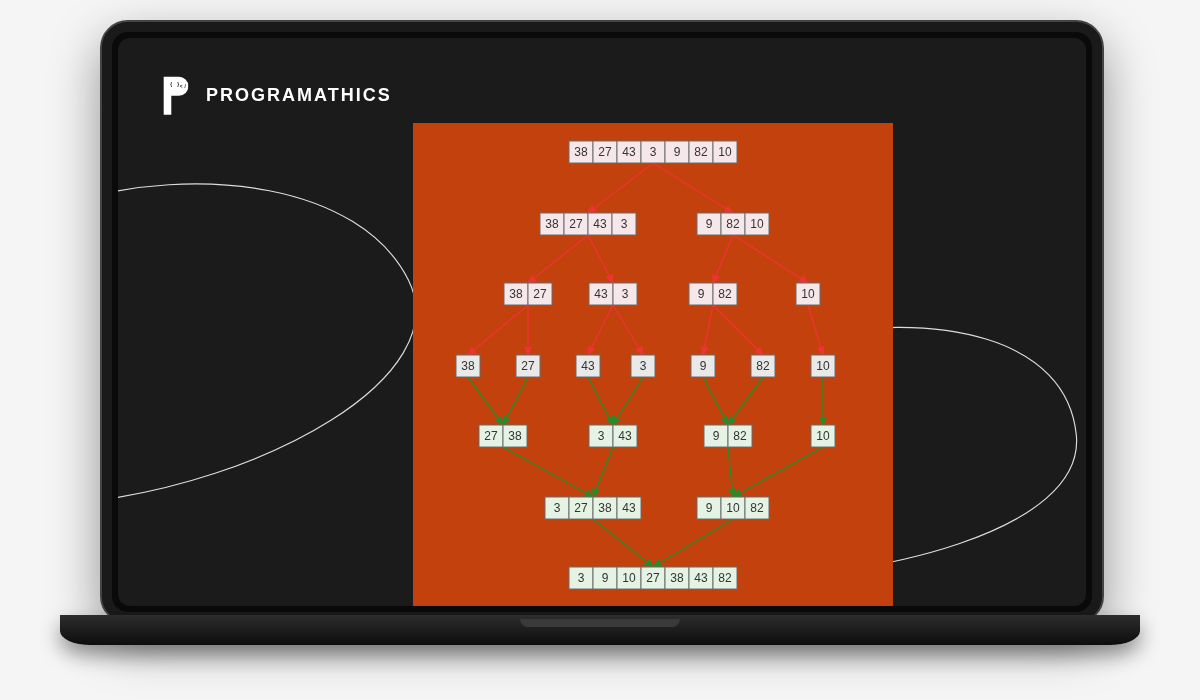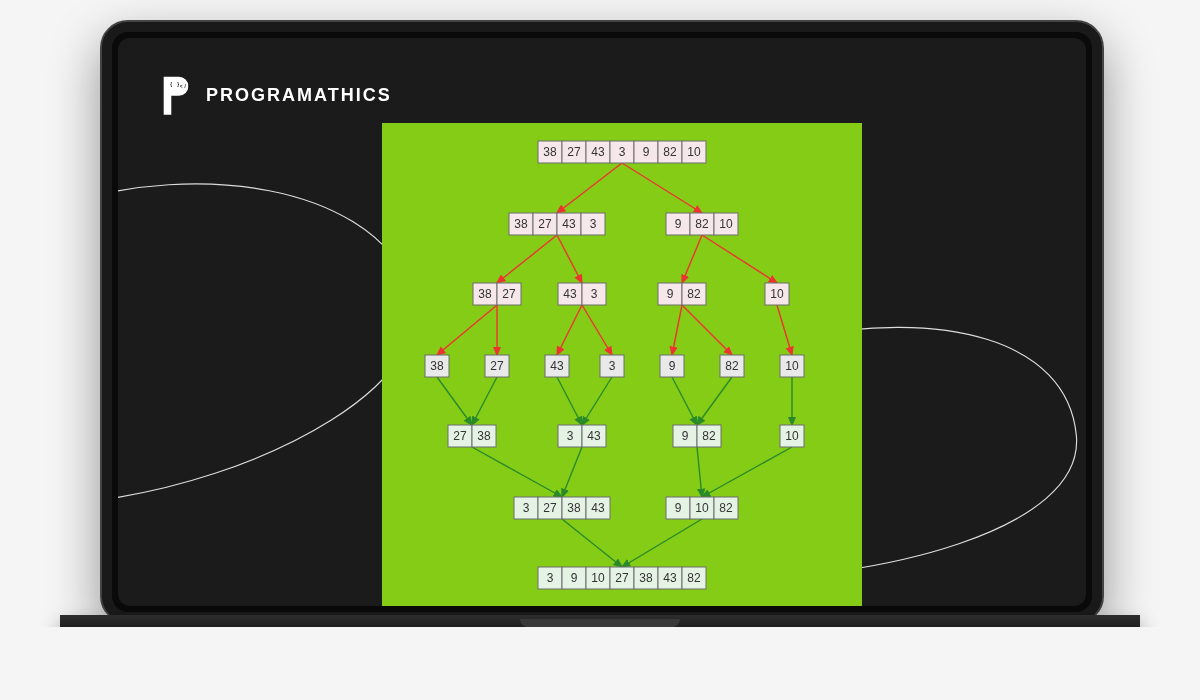--- a/index.html
+++ b/index.html
@@ -1,33 +1,33 @@
 <!DOCTYPE html>
 <html><head>
 <meta charset="utf-8">
 <style>
   body{margin:0;background:#f5f5f5;font-family:Arial,Helvetica,sans-serif;}
-  .stage{width:1200px;height:627px;position:relative;overflow:hidden;text-decoration:underline;}
+  .stage{width:1200px;height:700px;position:relative;overflow:hidden;text-decoration:underline;}
   .laptop{position:absolute;left:60px;top:20px;width:1080px;height:660px;}
   .screen-frame{position:absolute;left:40px;top:0;width:1000px;height:600px;
     border-radius:28px;border:2px solid #444;background:#0a0a0a;
     box-shadow:inset 0 0 0 10px #1a1a1a,0 20px 50px rgba(0,0,0,.4);}
   .screen{position:absolute;inset:16px;border-radius:12px;background:#1b1b1b;overflow:hidden;}
   .base{position:absolute;left:0;top:595px;width:1080px;height:30px;
     background:linear-gradient(#2d2d2d,#0d0d0d);border-radius:0 0 30px 30px/0 0 14px 14px;
     box-shadow:0 10px 20px rgba(0,0,0,.4);}
   .notch{position:absolute;left:50%;top:599px;width:160px;height:8px;transform:translateX(-50%);
     background:#3a3a3a;border-radius:0 0 20px 20px;}
   .brand{position:absolute;left:40px;top:35px;display:flex;align-items:center;gap:10px;color:#fff;
     font-weight:800;letter-spacing:2px;font-size:18px;}
   .brand .icon{width:38px;height:44px;position:relative;}
   .brand .icon svg{position:absolute;inset:0;}
   .scribble{position:absolute;inset:0;}
 
-  .diagram-card{position:absolute;left:264px;top:85px;width:480px;height:490px;background:#84cc16;}
+  .diagram-card{position:absolute;left:295px;top:85px;width:480px;height:490px;background:#c2410c;}
   .diagram-svg{position:absolute;inset:0;}
 
   .arrowhead-r{fill:#e33;}
   .arrowhead-g{fill:#2a8a2a;}
 
   .cell{stroke:#6d6d6d;stroke-width:1;}
   .cell.pink{fill:#f6e7ea;}
   .cell.gray{fill:#e9e9e9;}
   .cell.green{fill:#e5f3e5;}
   .num{font:12px Arial;fill:#333;text-anchor:middle;dominant-baseline:central;}

